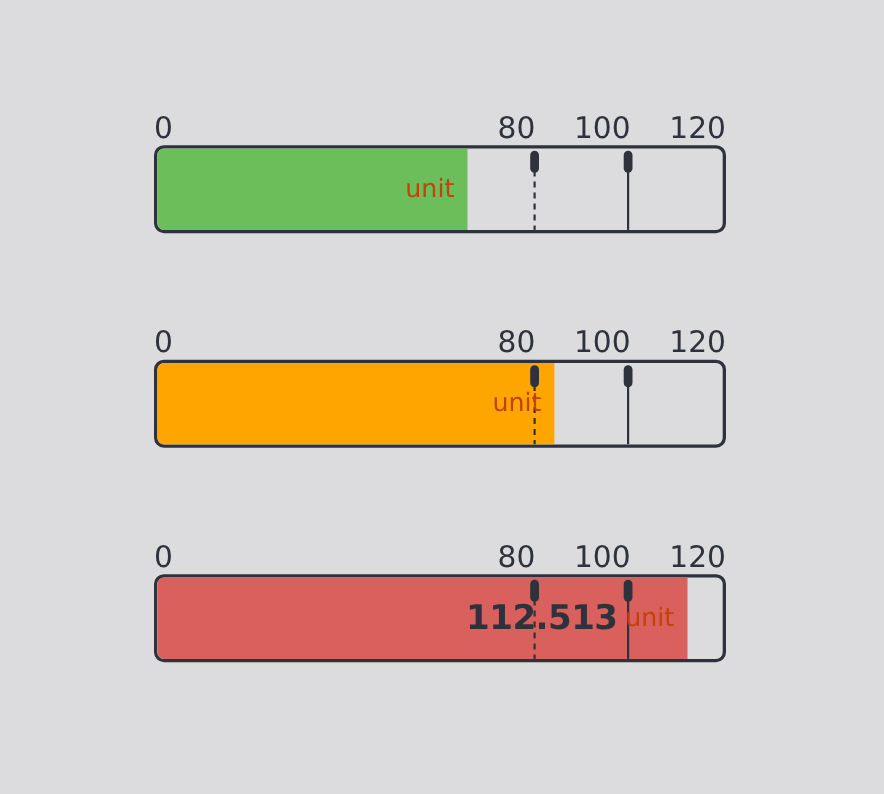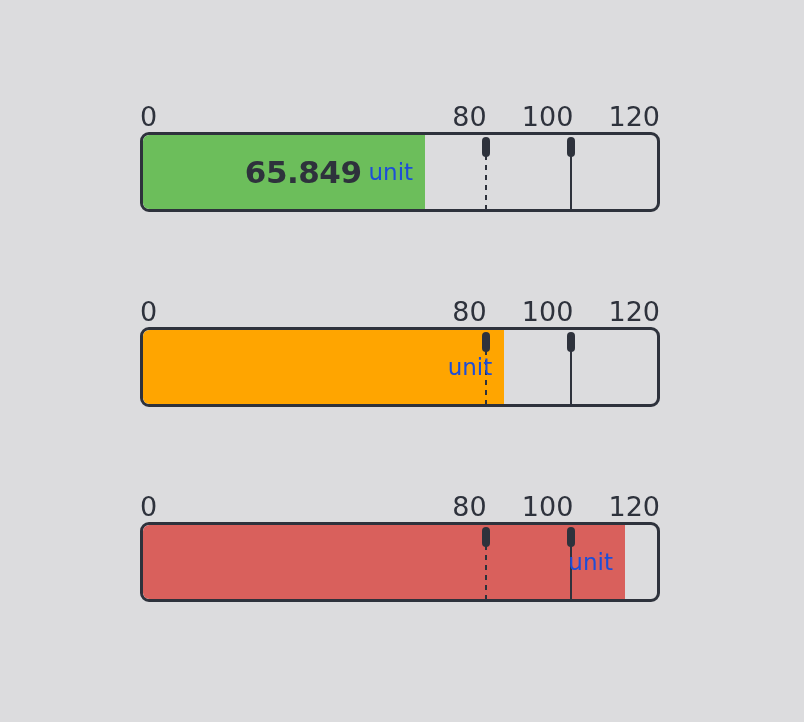--- a/index.html
+++ b/index.html
@@ -78,21 +78,21 @@
   .value-num {
     font-size: 31px;
     font-weight: bold;
     color: #2e323c;
     letter-spacing: -0.5px;
     font-family: "DejaVu Sans", sans-serif;
   }
   .value-unit {
     font-size: 23px;
     font-weight: normal;
-    color: #1d4ed8;
+    color: #c2410c;
     margin-left: 7px;
     font-family: "DejaVu Sans", sans-serif;
   }
 
   
   .marker {
     position: absolute;
     top: 0;
     height: 100%;
     width: 0;
@@ -139,21 +139,20 @@
       <div class="fill" id="g0fill" style="width:54.874%;background:#6cbe5b;"></div>
       <div class="marker" style="left:66.667%;">
         <div class="marker-head"></div>
         <div class="marker-line dashed"></div>
       </div>
       <div class="marker" style="left:83.333%;">
         <div class="marker-head"></div>
         <div class="marker-line solid"></div>
       </div>
       <div class="value-label" id="g0label" style="left:0;width:54.874%;">
-        <span class="value-num">65.849</span>
         <span class="value-unit">unit</span>
       </div>
     </div>
   </div>
 
   <div class="gauge" id="g1" style="top:293px;">
     <div class="axis">
       <span class="axis-tick left-anchor" style="left:0%;">0</span>
       <span class="axis-tick right-anchor" style="left:66.667%;">80</span>
       <span class="axis-tick right-anchor" style="left:83.333%;">100</span>
@@ -186,18 +185,19 @@
       <div class="fill" id="g2fill" style="width:93.761%;background:#d9605c;"></div>
       <div class="marker" style="left:66.667%;">
         <div class="marker-head"></div>
         <div class="marker-line dashed"></div>
       </div>
       <div class="marker" style="left:83.333%;">
         <div class="marker-head"></div>
         <div class="marker-line solid"></div>
       </div>
       <div class="value-label" id="g2label" style="left:0;width:93.761%;">
+        <span class="value-num">112.513</span>
         <span class="value-unit">unit</span>
       </div>
     </div>
   </div>
 
 </div>
 
 </body></html>

